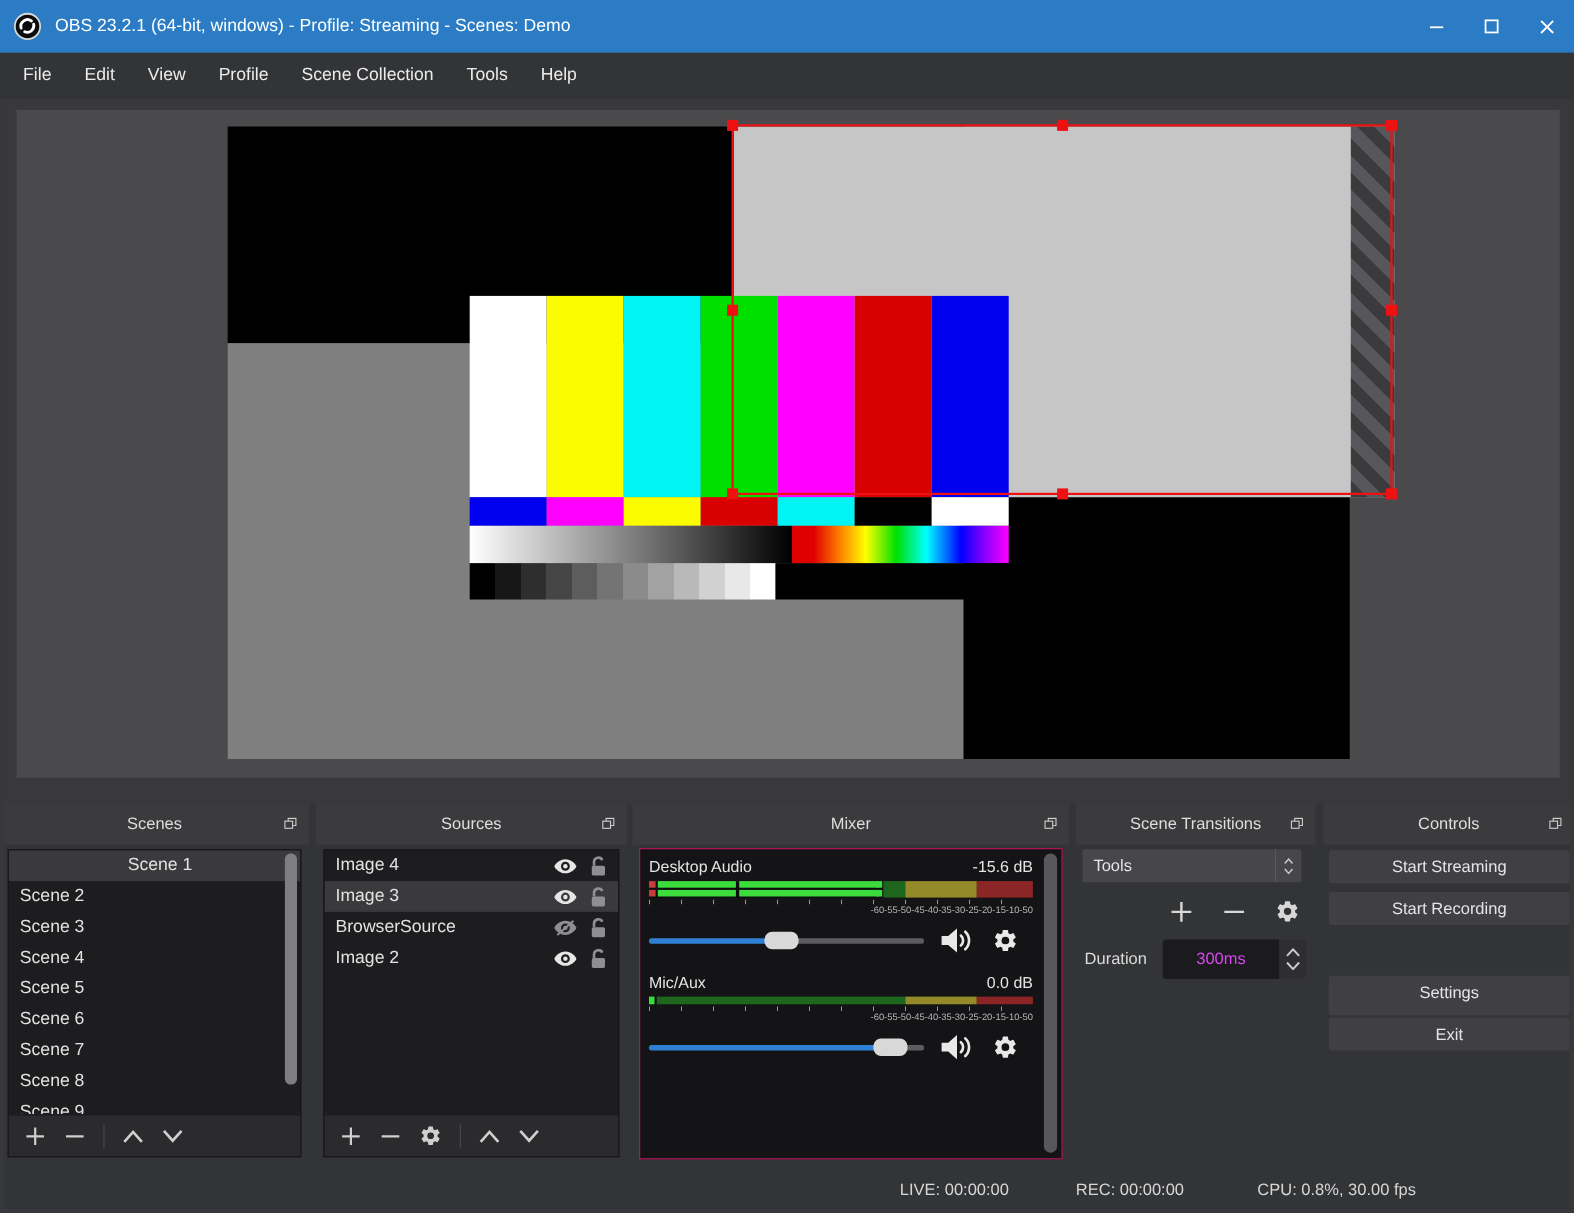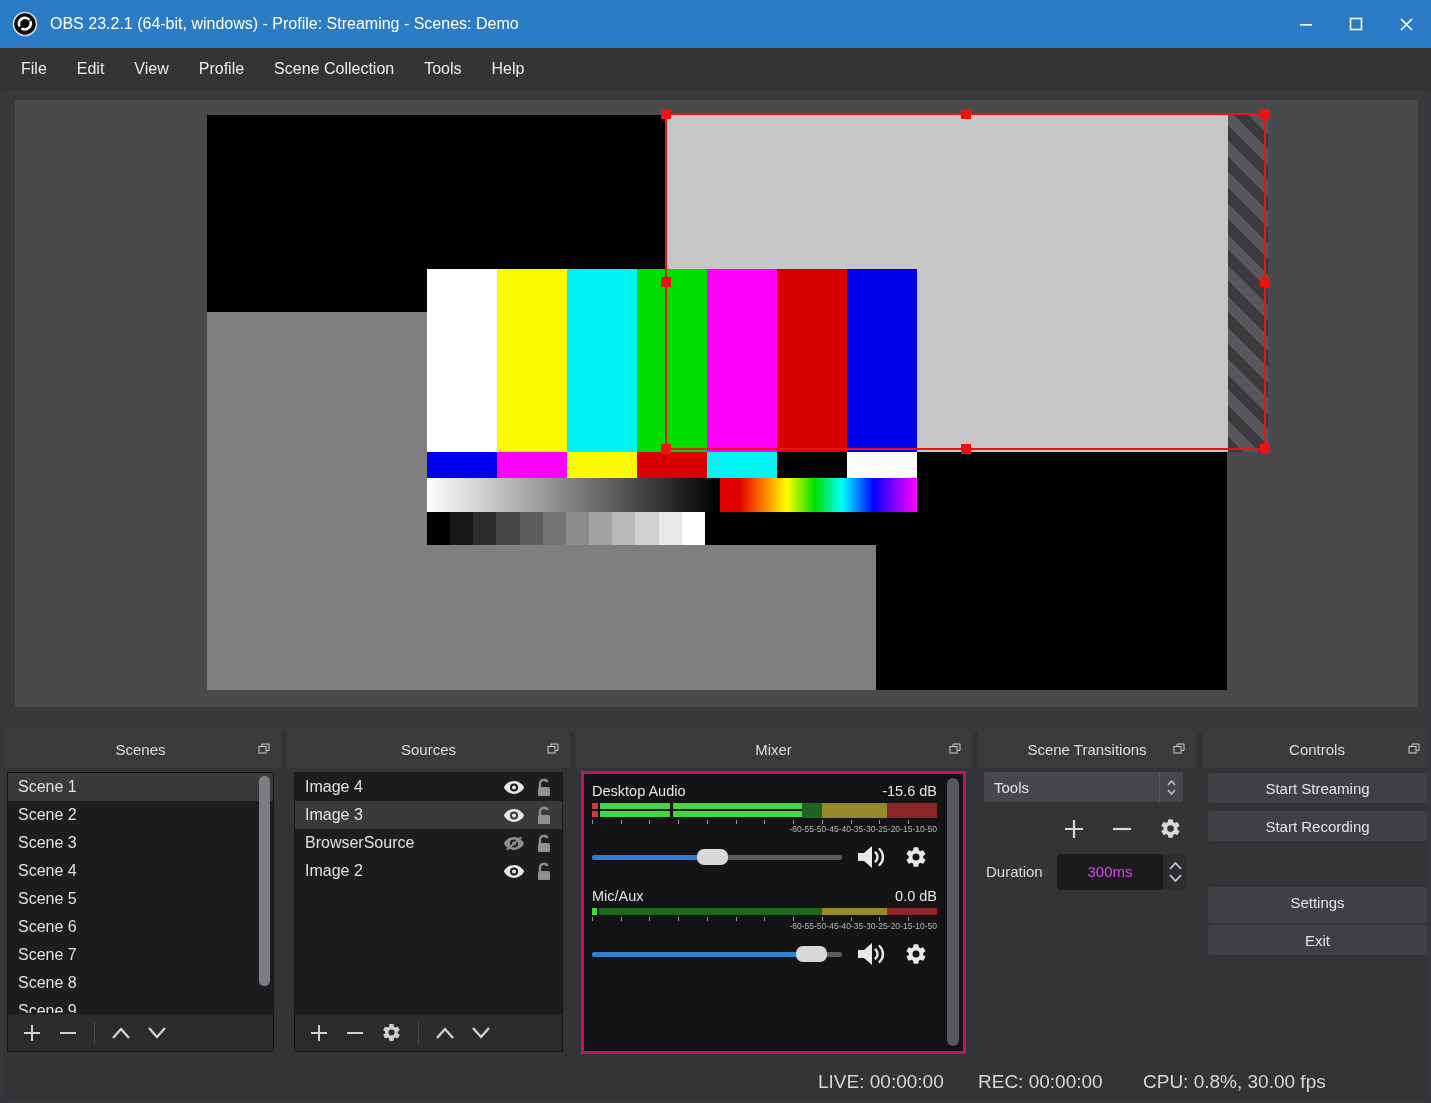--- a/index.html
+++ b/index.html
@@ -42,29 +42,29 @@
 
   
   .dock{left:0;top:731px;width:1431px;height:329px;background:#333436;}
   .panel{position:absolute;top:0;height:329px;}
   .phead{position:absolute;left:0;right:0;top:0;height:37px;background:#3b3b3d;
          display:flex;align-items:center;justify-content:center;font-size:15px;color:#dedede;}
   .dockicon{position:absolute;right:11px;top:12px;}
   .listbox{position:absolute;left:7px;right:7px;top:41px;bottom:8px;background:#1d1d1f;border:1px solid #171719;}
   .rows{position:absolute;left:0;right:0;top:0;bottom:38px;overflow:hidden;}
   .lrow{height:28px;display:flex;align-items:center;padding-left:10px;color:#e2e2e2;font-size:16px;}
-  .lrow.sel{background:#3a3a3d;}
+  .lrow.sel{background:#3a3a3d;justify-content:center;}
   .srcicons{margin-left:auto;display:flex;align-items:center;gap:10px;padding-right:10px;}
   .scrollthumb{position:absolute;right:3px;top:3px;width:11px;height:210px;background:#7e7e82;border-radius:5px;}
   .ptoolbar{position:absolute;left:0;right:0;bottom:0;height:38px;background:#2b2b2d;border-top:1px solid #19191b;
             display:flex;align-items:center;gap:16px;padding-left:14px;}
   .tbdivider{width:1px;height:22px;background:#4a4a4e;}
 
   
-  .mixbox{position:absolute;left:6px;right:6px;top:40px;bottom:6px;background:#141416;border:3px solid #be185d;}
+  .mixbox{position:absolute;left:6px;right:6px;top:40px;bottom:6px;background:#141416;border:1px solid #be185d;}
   .mixinner{position:absolute;left:8px;right:26px;top:6px;bottom:4px;}
   .chanhead{display:flex;font-size:14.5px;color:#e4e4e4;margin-top:3px;}
   .chanhead .val{margin-left:auto;}
   .meter{position:relative;background:#0c0c0e;margin-top:4px;}
   .mseg{position:absolute;top:0;bottom:0;}
   .ticks{height:4px;margin-top:2px;background:repeating-linear-gradient(to right,#9a9a9a 0 1px,transparent 1px calc(100%/12));}
   .ticklabels{display:flex;justify-content:flex-end;font-size:8.5px;color:#b8b8b8;margin-top:0px;}
   .sliderrow{display:flex;align-items:center;margin-top:10px;height:26px;}
   .slidertrack{position:relative;width:250px;height:5px;border-radius:2px;}
   .sliderhandle{position:absolute;top:-6px;width:31px;height:16px;background:#d8d8d8;border-radius:7px;}
@@ -85,21 +85,21 @@
           display:flex;align-items:center;justify-content:center;}
   .durbtns{width:24px;background:#2e2e31;border-radius:0 3px 3px 0;display:flex;flex-direction:column;
            align-items:center;justify-content:center;gap:4px;}
 
   
   .ctlbtn{position:absolute;left:5px;right:4px;height:30px;background:#404044;border-radius:3px;
           color:#e4e4e4;font-size:15px;display:flex;align-items:center;justify-content:center;}
 
   
   .statusbar{left:0;top:1060px;width:1431px;height:43px;background:#333436;}
-  .stattext{position:absolute;top:0;height:43px;line-height:43px;font-size:19px;color:#d6d6d6;}
+  .stattext{position:absolute;top:0;height:43px;line-height:43px;font-size:15px;color:#d6d6d6;}
 
   .edge{background:#36383c;z-index:60;}
   svg{display:block;}
 </style>
 </head>
 <body>
 
 <div class="window">
 
   <div class="abs titlebar">

